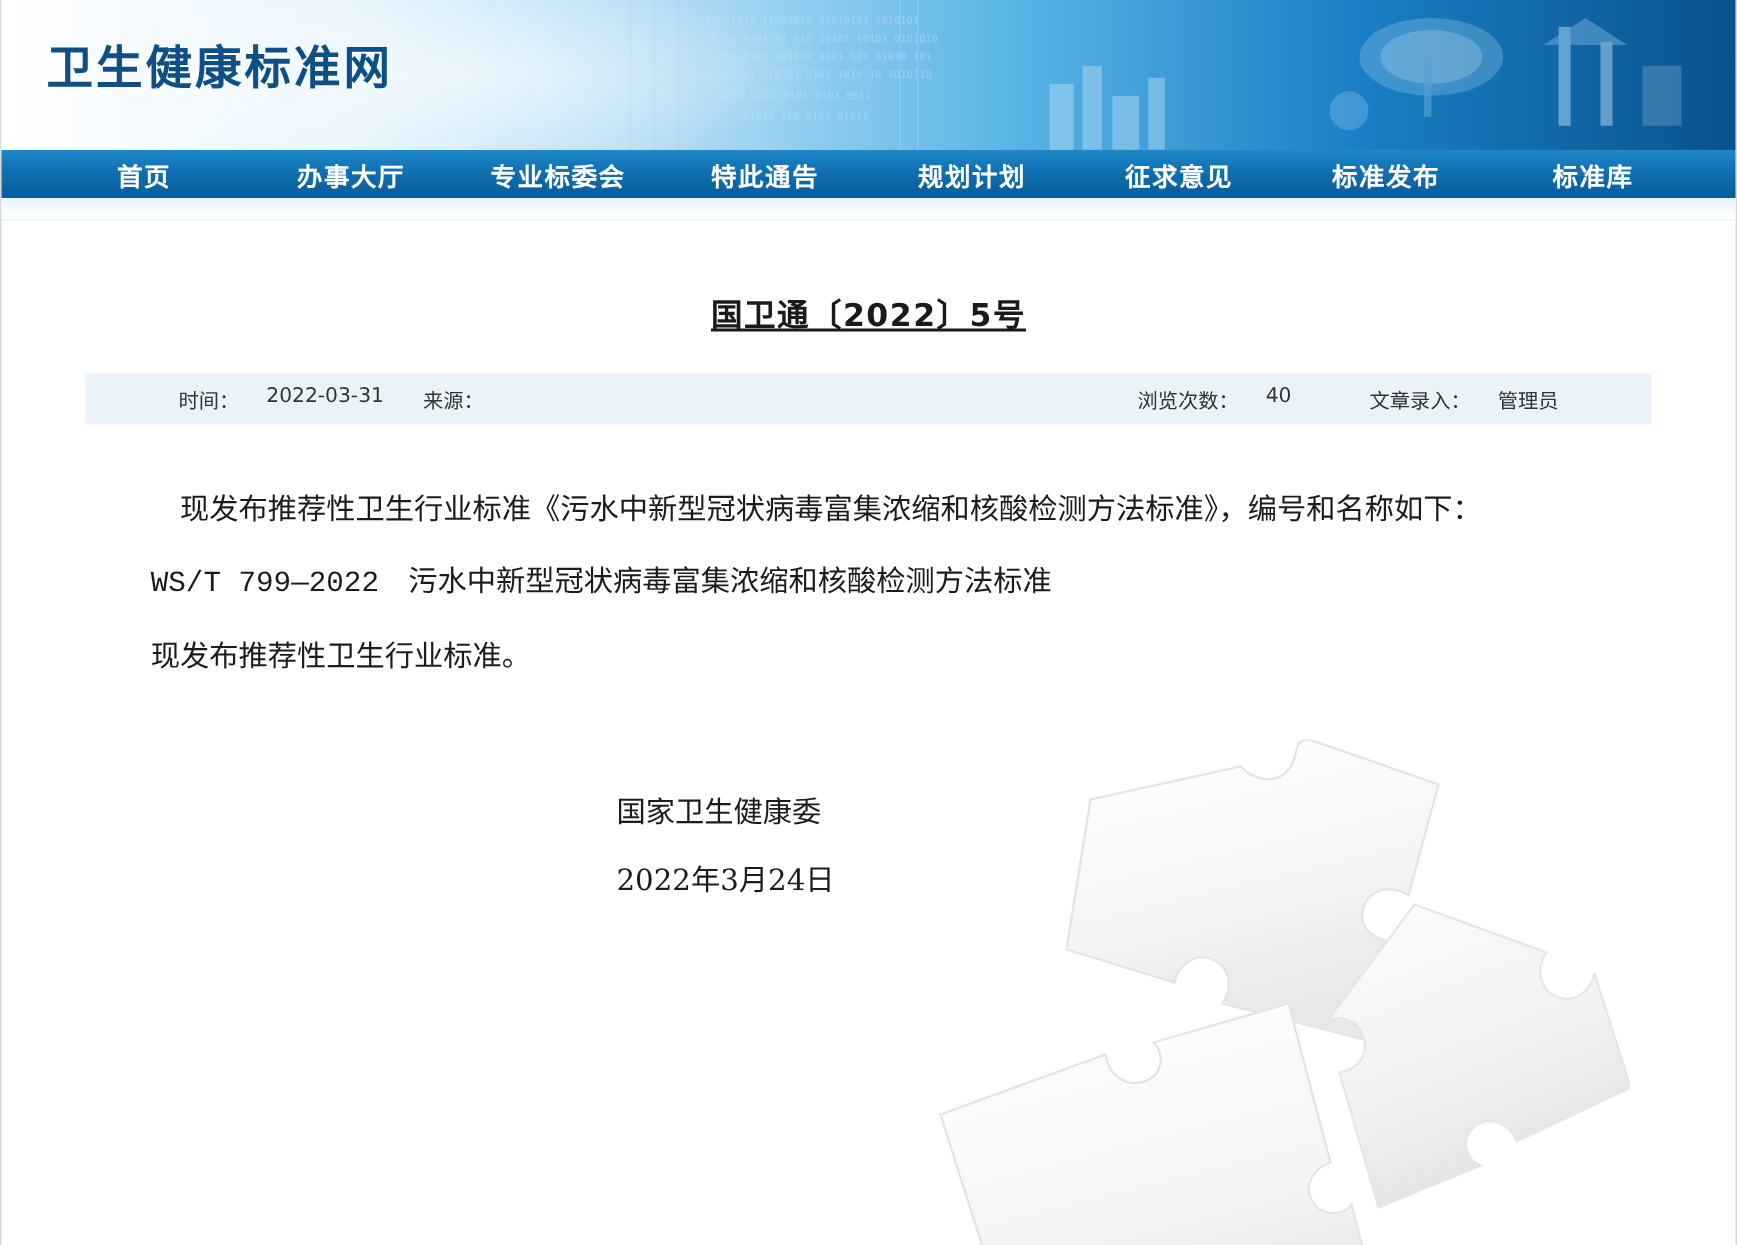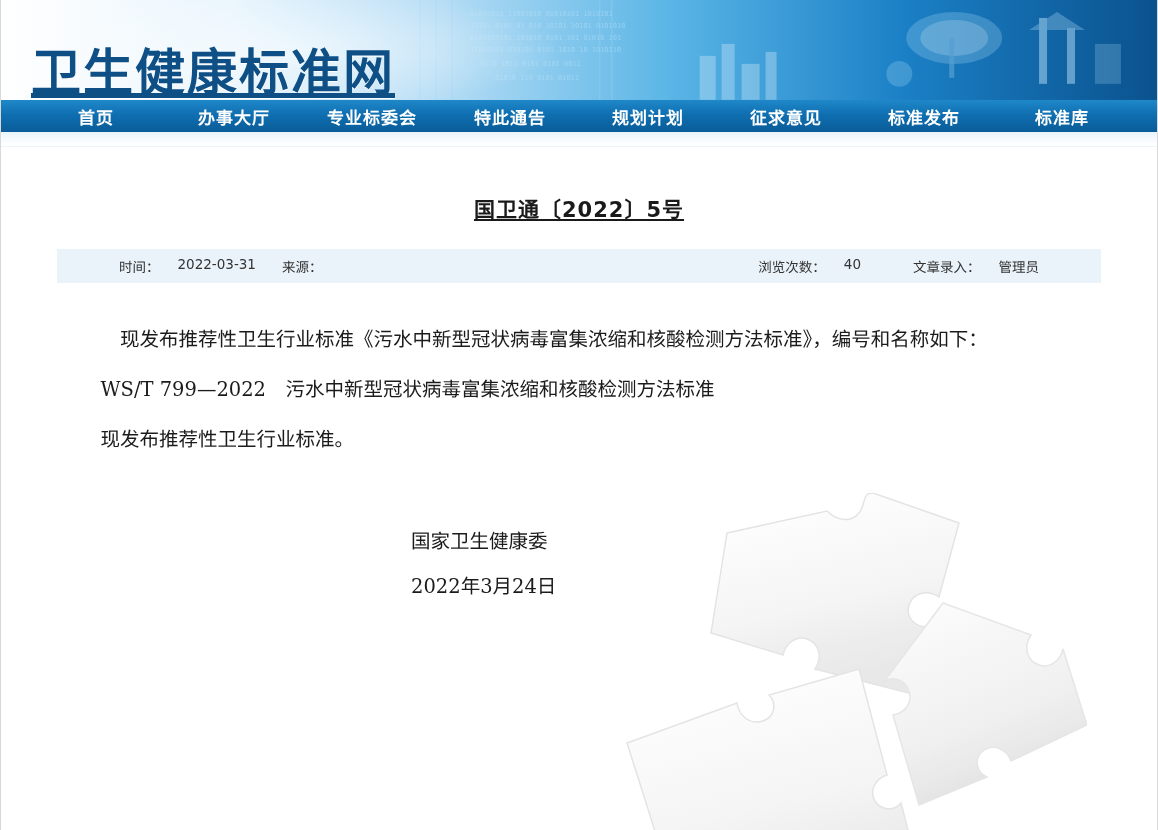--- a/index.html
+++ b/index.html
@@ -35,29 +35,28 @@
     background: linear-gradient(100deg, #ffffff 0%, #eaf5fd 18%, #bfe2f7 33%, #6ebfe9 52%, #2e9ad8 70%, #1476bb 86%, #0b5fa3 100%);
   }
   .banner .deco {
     position: absolute;
     top: 0; left: 0; right: 0; bottom: 0;
     pointer-events: none;
   }
   .banner-title {
     position: absolute;
     left: 30px;
-    top: 32px;
+    top: 20px;
     font-family: "DejaVu Sans", sans-serif;
-    font-size: 50px;
+    font-size: 31px;
     font-weight: bold;
     letter-spacing: 2px;
     color: #0e4f86;
     text-shadow: 0 1px 0 rgba(255,255,255,.85);
     white-space: nowrap;
-    text-decoration: underline;
   }
 
   
   .navbar {
     height: 32px;
     background: linear-gradient(180deg, #1f88c9 0%, #0f6fb1 45%, #0a5c98 100%);
     display: flex;
     align-items: center;
     padding: 0 26px;
     box-sizing: border-box;
@@ -126,21 +125,21 @@
     position: relative;
     margin: 34px 52px 0 52px;
     font-family: "DejaVu Serif", serif;
     font-size: 19.5px;
     line-height: 2.35;
     color: #1b1b1b;
     z-index: 2;
   }
   .article p { margin: 0 0 4px 0; }
   .p-indent { text-indent: 2em; }
-  .p-std { text-indent: 1em; }
+  .p-std { text-indent: 1em; font-family: Liberation Mono, monospace; }
   .sign {
     margin-top: 58px;
     padding-left: 330px;
     font-family: "DejaVu Serif", serif;
     font-size: 19.5px;
     line-height: 2.3;
     color: #1b1b1b;
   }
 
   

